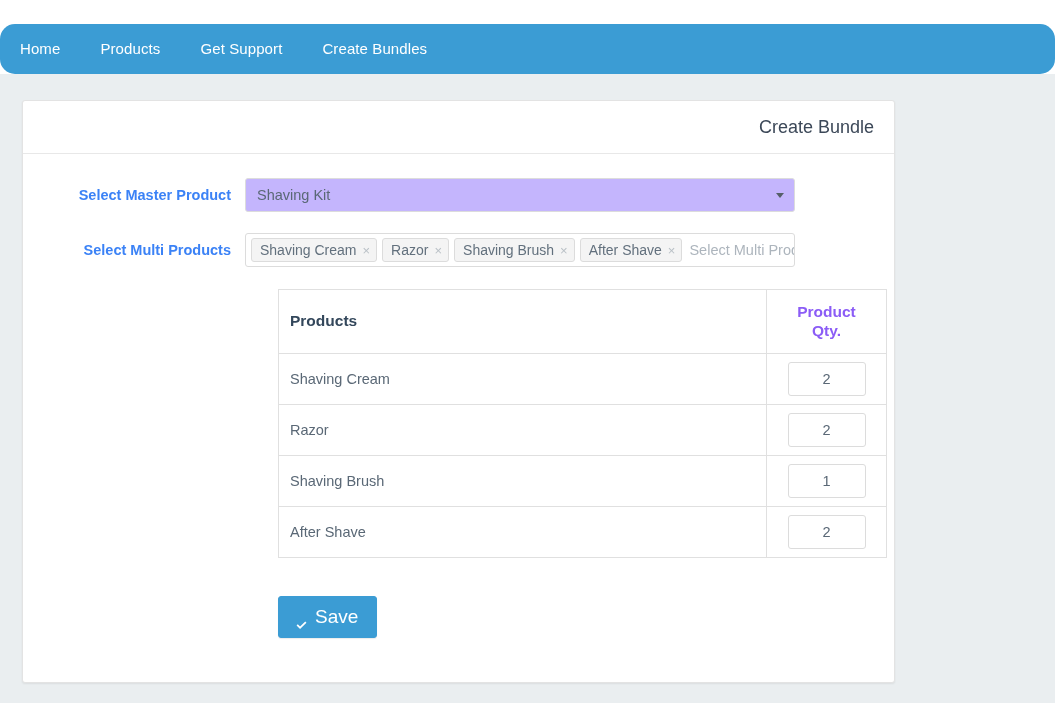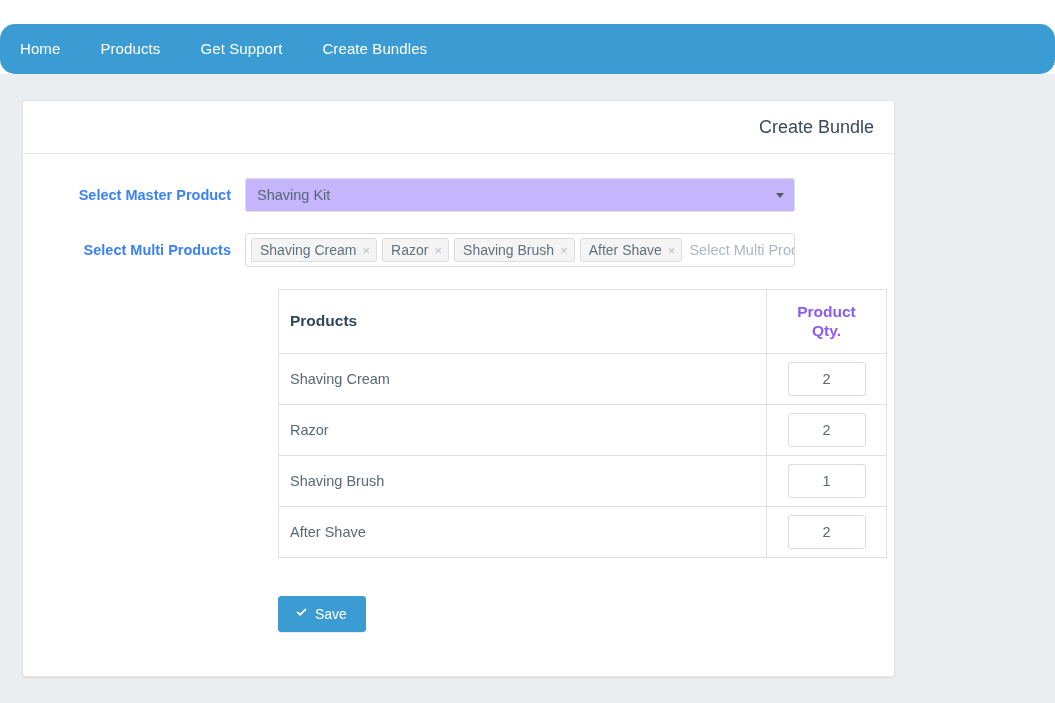--- a/index.html
+++ b/index.html
@@ -205,27 +205,27 @@
     text-align: center;
     font-family: "Liberation Sans", sans-serif;
     outline: none;
   }
   .save-row {
     margin-left: 255px;
     margin-top: 38px;
   }
   .btn-save {
     display: inline-flex;
-    align-items: flex-start;
+    align-items: flex-end;
     gap: 7px;
     background: #3b9cd4;
     border: 1px solid #3b9cd4;
     border-radius: 3px;
     color: #ffffff;
-    font-size: 14px;
+    font-size: 19px;
     padding: 9px 18px 9px 16px;
     cursor: pointer;
     font-family: "Liberation Sans", sans-serif;
     box-shadow: 0 1px 1px rgba(0,0,0,0.08);
   }
   .check-icon {
     width: 13px;
     height: 13px;
     display: inline-block;
   }

